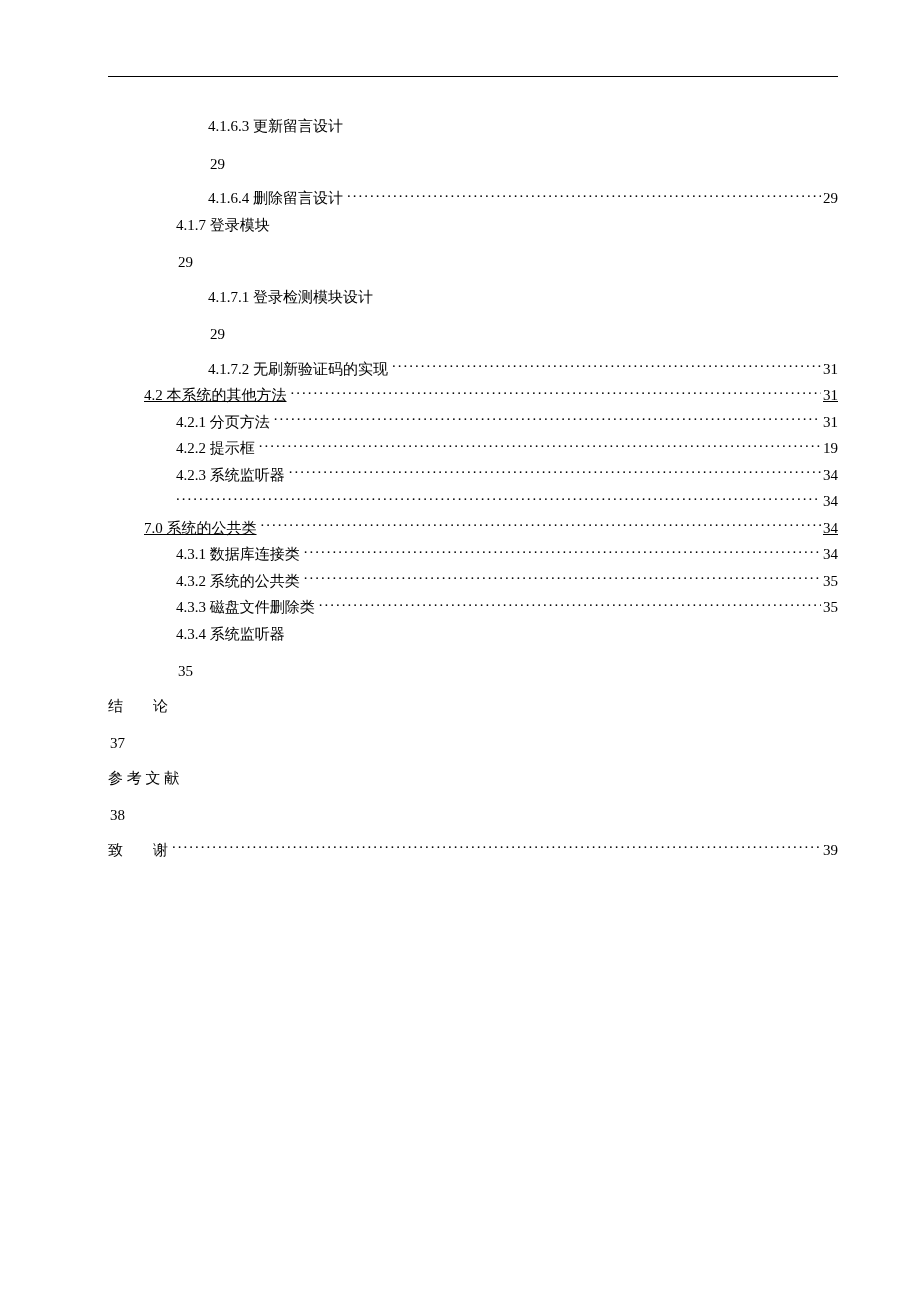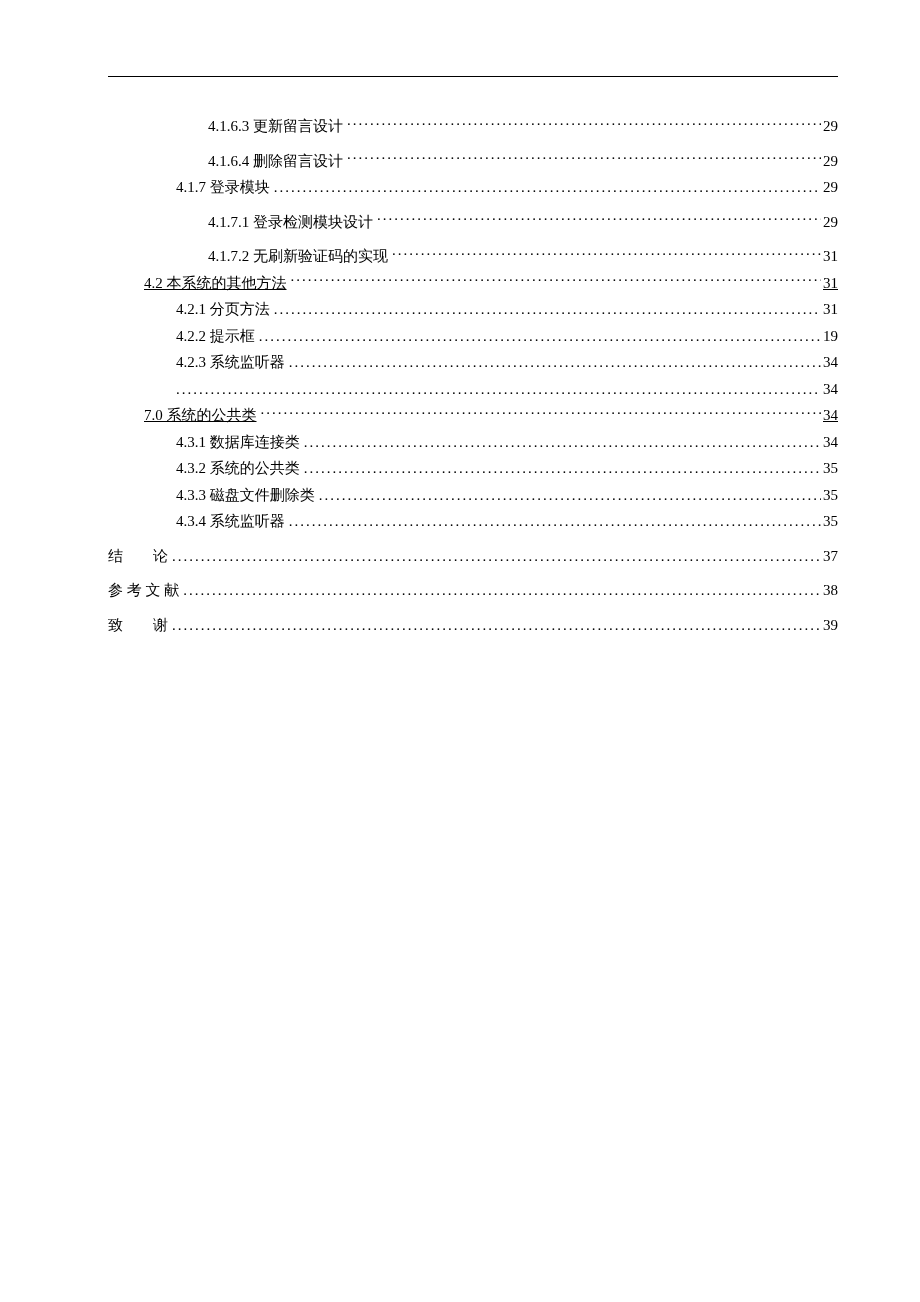--- a/index.html
+++ b/index.html
@@ -23,23 +23,23 @@
     .toc {
       width: 100%;
     }
     .toc-row {
       display: flex;
       align-items: baseline;
       white-space: nowrap;
       margin-bottom: 4px;
     }
     
-    .lvl-0 { padding-left: 0; align-items: flex-end; }
+    .lvl-0 { padding-left: 0; }
     .lvl-1 { padding-left: 36px; text-decoration: underline; }
-    .lvl-2 { padding-left: 68px; align-items: flex-end; }
+    .lvl-2 { padding-left: 68px; }
     .lvl-3 { padding-left: 100px; }
     .toc-label {
       flex: 0 0 auto;
       padding-right: 4px;
     }
     .toc-dots {
       flex: 1 1 auto;
       overflow: hidden;
       position: relative;
       height: 1em;
@@ -56,20 +56,21 @@
       overflow: hidden;
       white-space: nowrap;
     }
     .toc-page {
       flex: 0 0 auto;
       padding-left: 2px;
       text-align: right;
     }
     .big-gap {
       margin-bottom: 12px;
+      flex-direction: column;
     }
   </style>
 </head>
 <body>
 
 <div class="page">
   <hr class="hr-top">
   <div class="toc" id="toc-container">
       <div class="toc-row lvl-3 big-gap">
         <span class="toc-label">4.1.6.3 更新留言设计</span>

